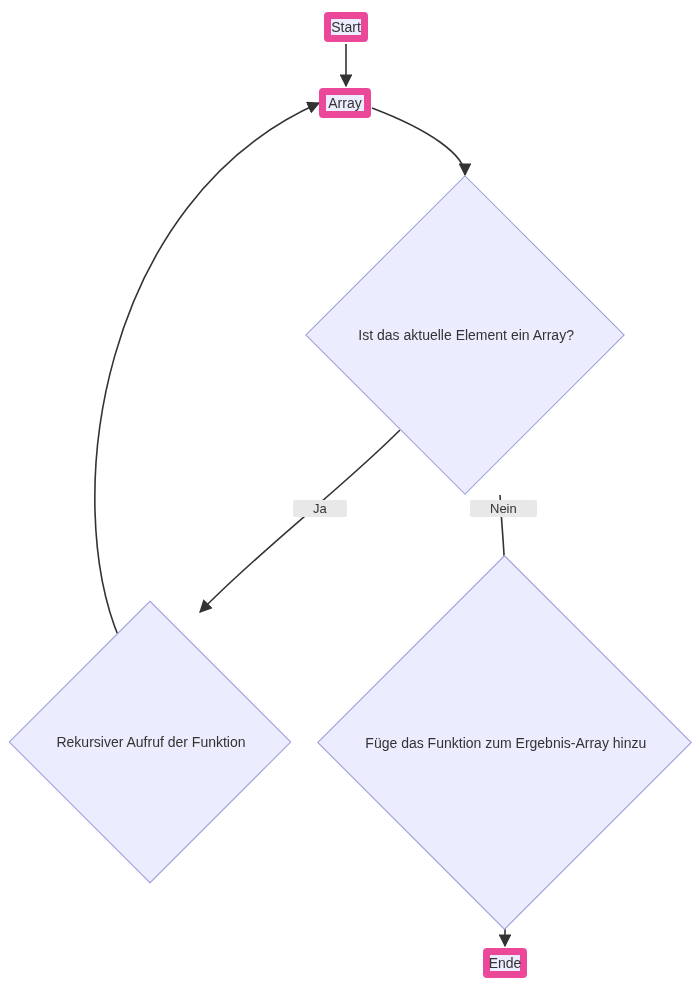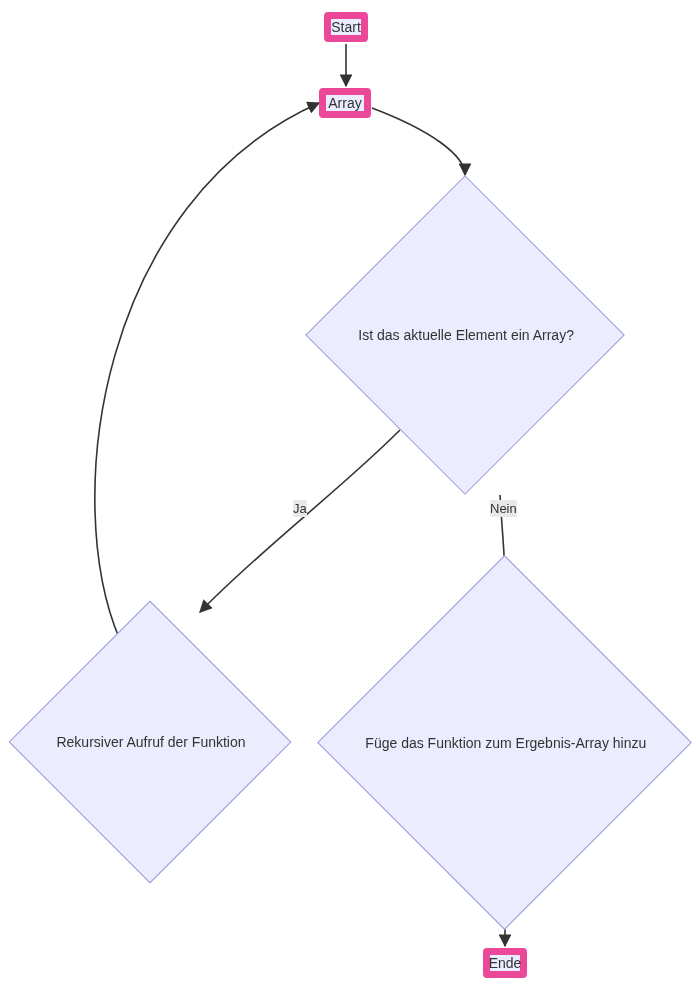--- a/index.html
+++ b/index.html
@@ -54,21 +54,21 @@
     position: absolute;
     top: 0; left: 0;
     width: 696px;
     height: 996px;
     pointer-events: none;
   }
   .edge-label {
     position: absolute;
     background: #e8e8e8;
     font-size: 13px;
-    padding: 1px 0;
+    padding: 1px 20px;
     border-radius: 2px;
   }
 </style>
 </head>
 <body>
 
 <svg class="edges">
   <defs>
     <marker id="arrow" viewBox="0 0 10 10" refX="9" refY="5" markerWidth="8" markerHeight="8" orient="auto-start-reverse">
       <path d="M 0 0 L 10 5 L 0 10 z" fill="#333333"></path>
@@ -117,15 +117,15 @@
   </div>
 </div>
 
 <div class="node-rect" style="left:483px; top:948px; width:44px; height:30px;">
   <span>Ende</span>
 </div>
 
 <div class="edge-label" style="left:293px; top:500px;">
   <span>Ja</span>
 </div>
-<div class="edge-label" style="left:490px; top:500px;">
+<div class="edge-label" style="left:470px; top:500px;">
   <span>Nein</span>
 </div>
 
 </body></html>

